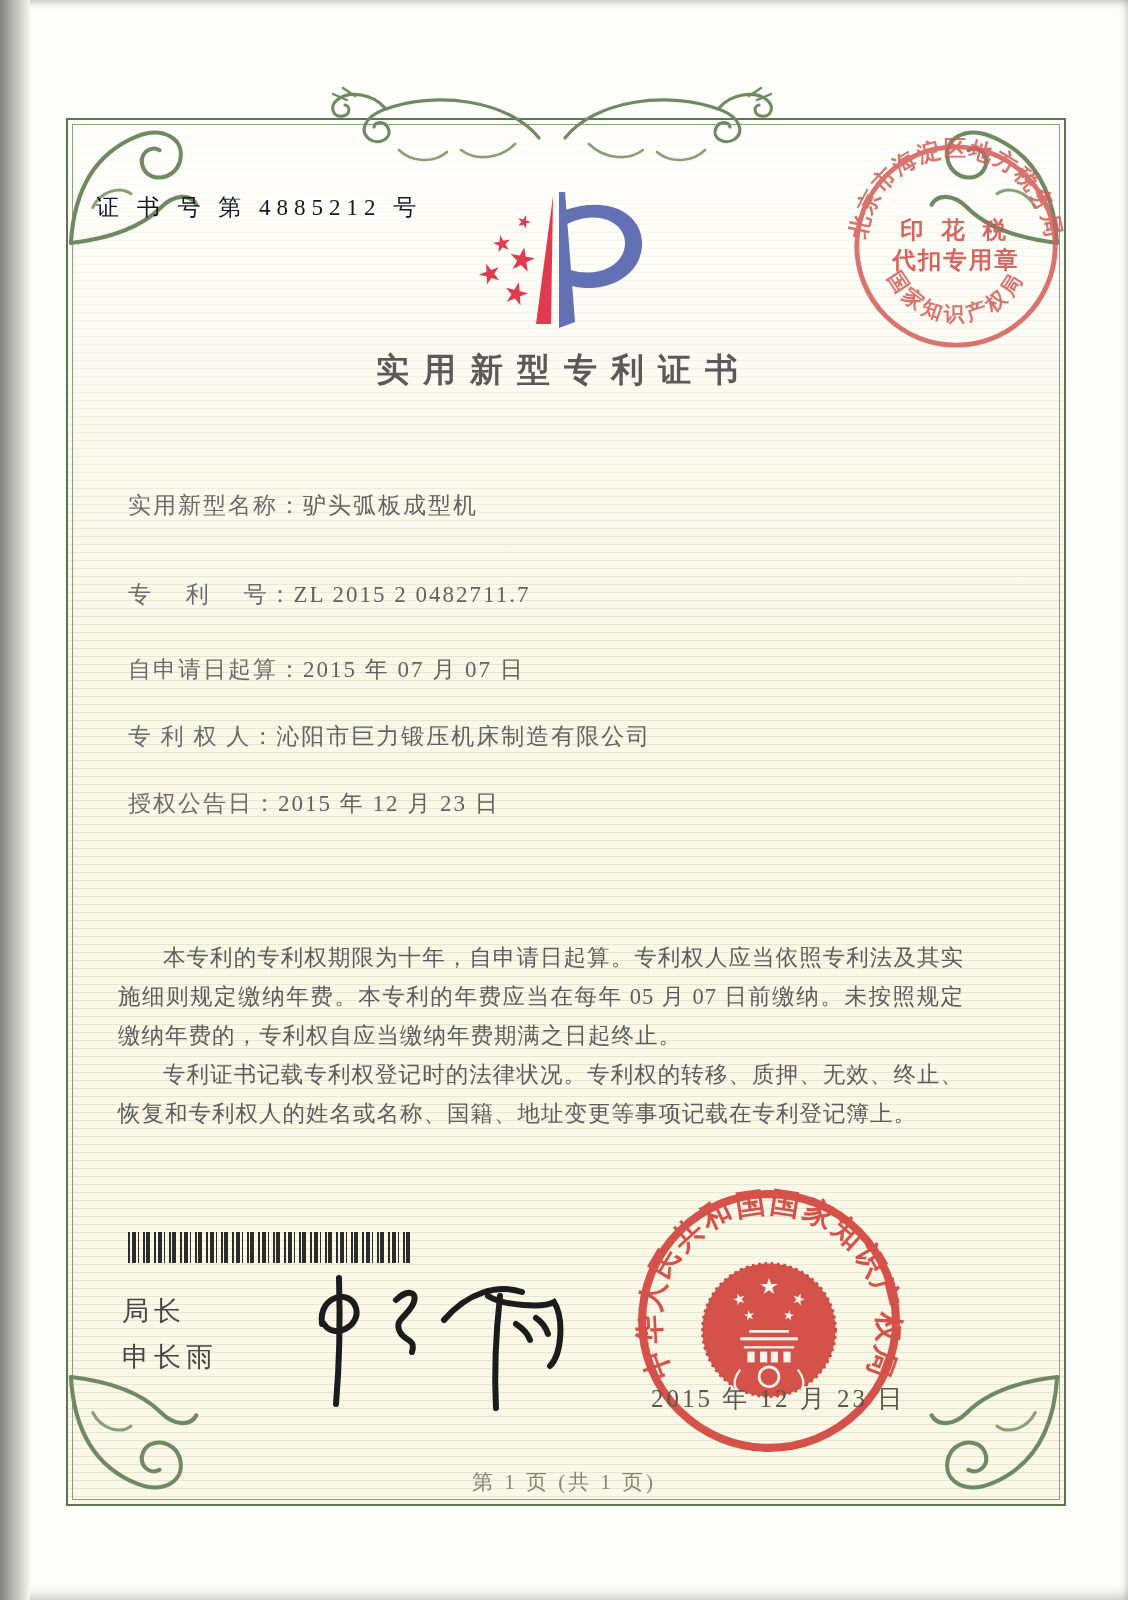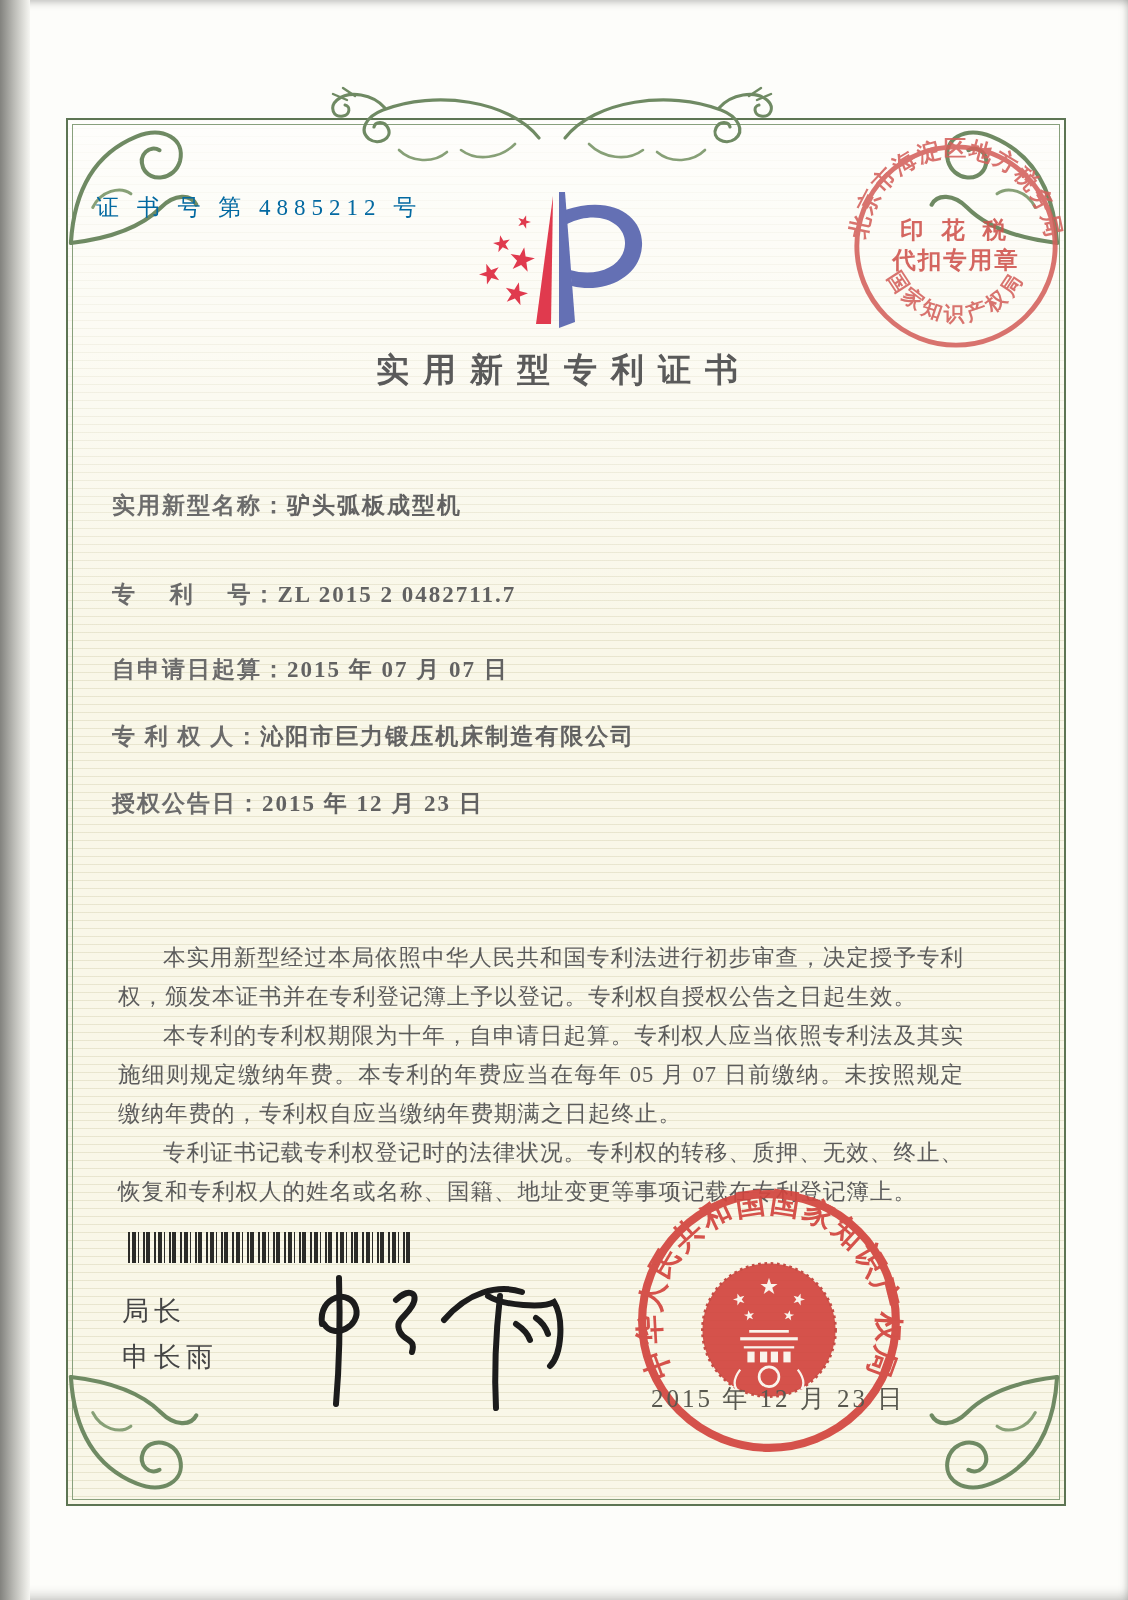--- a/index.html
+++ b/index.html
@@ -24,27 +24,27 @@
       linear-gradient(180deg,rgba(255,255,255,.85) 0%,rgba(255,255,255,0) 38%),
       repeating-linear-gradient(180deg,rgba(190,184,140,.28) 0 1px,rgba(0,0,0,0) 1px 8px),
       #f9f7e8;
   }
   .frame::after{
     content:"";position:absolute;left:4px;top:4px;right:4px;bottom:4px;
     border:1px solid #88a07c;pointer-events:none;
   }
   .abs{position:absolute;}
   .cert-no{
-    left:96px;top:192px;font-size:23px;color:#0369a1;letter-spacing:6px;
+    left:96px;top:192px;font-size:23px;color:#0f172a;letter-spacing:6px;
   }
   .title{
     left:66px;top:348px;width:996px;text-align:center;
     font-size:33px;font-weight:bold;color:#5a5a5a;letter-spacing:14px;
   }
-  .fields{left:112px;top:490px;width:860px;font-weight:bold;}
+  .fields{left:128px;top:490px;width:860px;}
   .field-row{margin-bottom:36px;font-size:23px;color:#666;letter-spacing:2px;white-space:nowrap;}
   .field-row .lab{color:#6b6b6b;}
   .field-row .val{color:#626262;}
   .body-text{
     left:118px;top:938px;width:846px;font-size:22.5px;line-height:39px;
     color:#5c5c5c;text-align:justify;letter-spacing:1px;
   }
   .body-text p{margin:0;text-indent:2em;}
   .barcode{
     left:128px;top:1232px;width:282px;height:31px;
@@ -161,21 +161,20 @@
     </div>
     <div class="field-row" style="margin-top:32px">
       <span class="lab">专 利 权 人：</span><span class="val">沁阳市巨力锻压机床制造有限公司</span>
     </div>
     <div class="field-row" style="margin-top:26px">
       <span class="lab">授权公告日：</span><span class="val">2015 年 12 月 23 日</span>
     </div>
   </div>
 
   <div class="abs body-text">
-    <p>本实用新型经过本局依照中华人民共和国专利法进行初步审查，决定授予专利权，颁发本证书并在专利登记簿上予以登记。专利权自授权公告之日起生效。</p>
     <p>本专利的专利权期限为十年，自申请日起算。专利权人应当依照专利法及其实施细则规定缴纳年费。本专利的年费应当在每年 05 月 07 日前缴纳。未按照规定缴纳年费的，专利权自应当缴纳年费期满之日起终止。</p>
     <p>专利证书记载专利权登记时的法律状况。专利权的转移、质押、无效、终止、恢复和专利权人的姓名或名称、国籍、地址变更等事项记载在专利登记簿上。</p>
   </div>
 
   <div class="abs barcode"></div>
 
   <div class="abs director">
     <div>局长</div>
     <div>申长雨</div>
   </div>
@@ -214,15 +213,16 @@
       <rect x="140" y="184" width="8" height="12" fill="#fbf4ec"></rect>
       <rect x="152" y="184" width="8" height="12" fill="#fbf4ec"></rect>
       <rect x="166" y="184" width="8" height="12" fill="#fbf4ec"></rect>
       <circle cx="150" cy="212" r="11" fill="none" stroke="#fbf4ec" stroke-width="3"></circle>
       <path d="M118,204 C112,212 110,220 114,226 M182,204 C188,212 190,220 186,226" stroke="#fbf4ec" stroke-width="2.5" fill="none"></path>
     </g>
   </svg>
 
   <div class="abs seal-date">2015 年 12 月 23 日</div>
 
+  <div class="abs footer">第 1 页 (共 1 页)</div>
 
   <div class="spine"></div>
 </div>
 
 </body></html>

